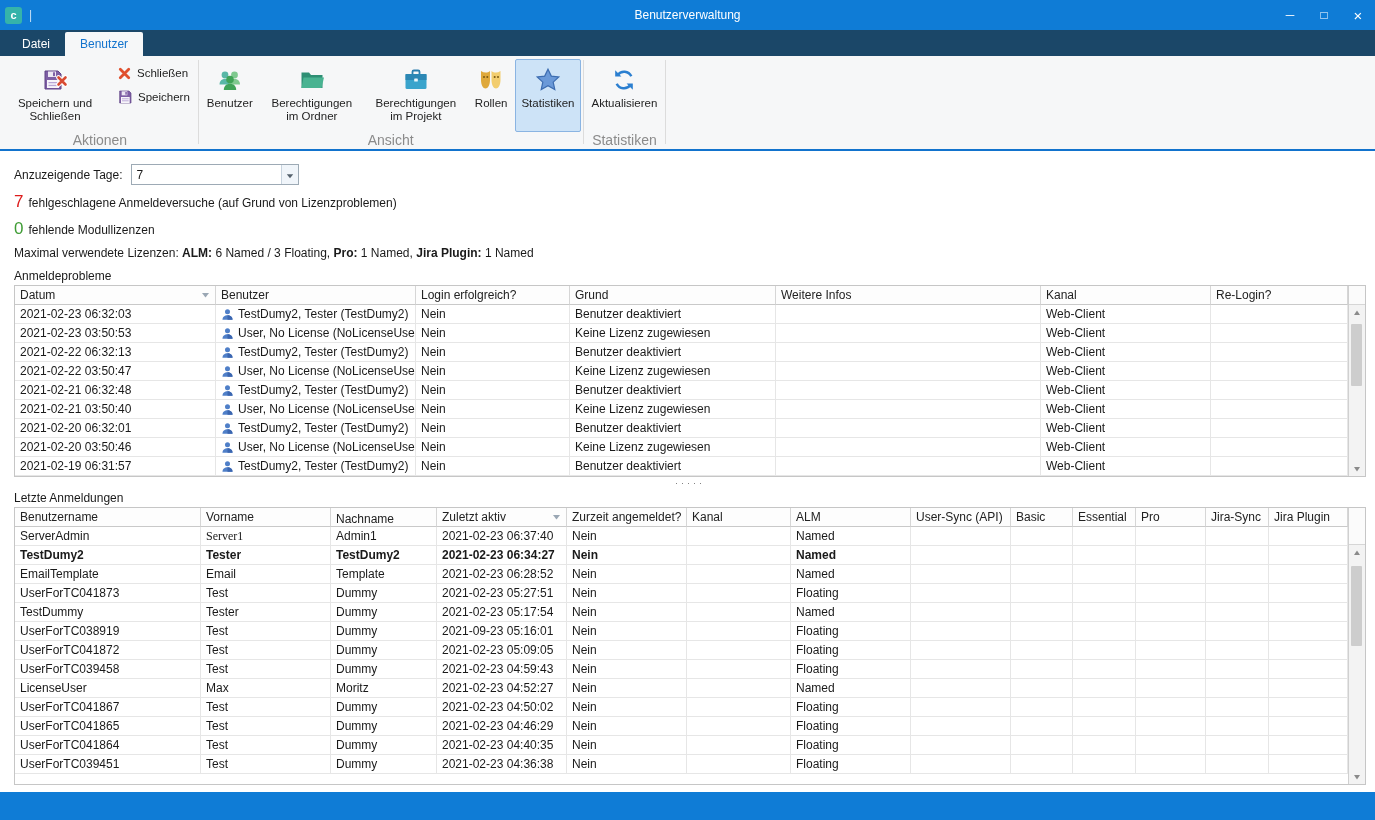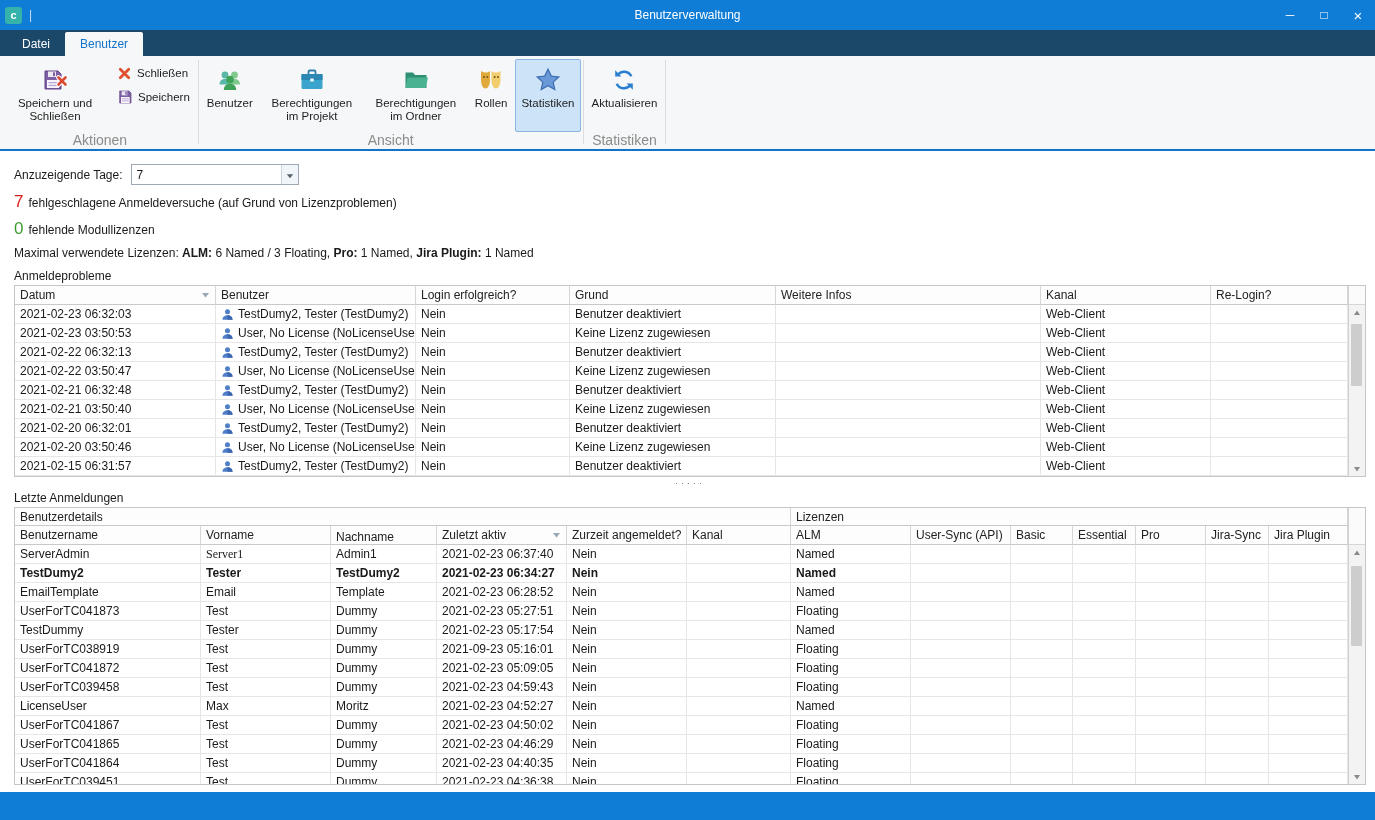--- a/index.html
+++ b/index.html
@@ -155,36 +155,36 @@
                 <path d="M12 17.5 C12 13.8 14.5 12 17.5 12 C20.5 12 23 13.8 23 17.5 Z" fill="#7fc98f"></path>
                 <circle cx="13" cy="12.5" r="3.8" fill="#3fa357"></circle>
                 <path d="M6.8 23 C6.8 18.8 9.6 16.8 13 16.8 C16.4 16.8 19.2 18.8 19.2 23 Z" fill="#3fa357"></path>
               </svg>
             </span>
           <span class="biglbl">Benutzer</span>
         </div>
         <div class="bigbtn">
           <span class="ic26">
               <svg width="26" height="26" viewBox="0 0 26 26">
+                <path d="M2.5 5.5 H10 L12 8 H23.5 V21 H2.5 Z" fill="#2e8f74"></path>
+                <path d="M4.5 10.5 H25 L22.5 21 H2.5 Z" fill="#49b391"></path>
+              </svg>
+            </span>
+          <span class="biglbl">Berechtigungen im Ordner</span>
+        </div>
+        <div class="bigbtn">
+          <span class="ic26">
+              <svg width="26" height="26" viewBox="0 0 26 26">
                 <path d="M9.5 7 V4.8 C9.5 4 10.1 3.5 10.9 3.5 H15.1 C15.9 3.5 16.5 4 16.5 4.8 V7" fill="none" stroke="#2c7fae" stroke-width="1.8"></path>
                 <rect x="2.5" y="7" width="21" height="15" rx="1.5" fill="#3aa4cc"></rect>
                 <rect x="2.5" y="7" width="21" height="6" fill="#2c87b4"></rect>
                 <rect x="11.2" y="11.5" width="3.6" height="3" rx="0.6" fill="#eaf6fb"></rect>
               </svg>
             </span>
           <span class="biglbl">Berechtigungen im Projekt</span>
-        </div>
-        <div class="bigbtn">
-          <span class="ic26">
-              <svg width="26" height="26" viewBox="0 0 26 26">
-                <path d="M2.5 5.5 H10 L12 8 H23.5 V21 H2.5 Z" fill="#2e8f74"></path>
-                <path d="M4.5 10.5 H25 L22.5 21 H2.5 Z" fill="#49b391"></path>
-              </svg>
-            </span>
-          <span class="biglbl">Berechtigungen im Ordner</span>
         </div>
         <div class="bigbtn">
           <span class="ic26">
               <svg width="26" height="26" viewBox="0 0 26 26">
                 <path d="M3 4 C6 6 9.5 6 12 4 V13 C12 18 9.8 21.5 7.5 21.5 C5.2 21.5 3 18 3 13 Z" fill="#dfa93c"></path>
                 <path d="M13.5 4 C16 6 19.5 6 22.5 4 V13 C22.5 18 20.3 21.5 18 21.5 C15.7 21.5 13.5 18 13.5 13 Z" fill="#f2cd6e"></path>
                 <circle cx="6" cy="10" r="1" fill="#7a5a14"></circle>
                 <circle cx="9.3" cy="10" r="1" fill="#7a5a14"></circle>
                 <circle cx="16.7" cy="10" r="1" fill="#7a5a14"></circle>
                 <circle cx="20" cy="10" r="1" fill="#7a5a14"></circle>
@@ -422,21 +422,21 @@
               </span>
               <span>User, No License (NoLicenseUser)</span>
             </div>
             <div class="td" style="width: 154px;">Nein</div>
             <div class="td" style="width: 206px;">Keine Lizenz zugewiesen</div>
             <div class="td" style="width: 265px;"></div>
             <div class="td" style="width: 170px;">Web-Client</div>
             <div class="td" style="width: 137px;"></div>
           </div>
           <div class="tr">
-            <div class="td" style="width: 201px;">2021-02-15 06:31:57</div>
+            <div class="td" style="width: 201px;">2021-02-19 06:31:57</div>
             <div class="td" style="width: 200px;">
               <span class="pic">
                 <svg width="13" height="13" viewBox="0 0 16 16">
                   <circle cx="8" cy="4.7" r="3.1" fill="#4f7fc8"></circle>
                   <path d="M1.8 14.5 C1.8 10.8 4.6 8.9 8 8.9 C11.4 8.9 14.2 10.8 14.2 14.5 Z" fill="#4f7fc8"></path>
                   <path d="M8 8.9 C11.4 8.9 14.2 10.8 14.2 14.5 L8 14.5 Z" fill="#3b66b0"></path>
                 </svg>
               </span>
               <span>TestDumy2, Tester (TestDumy2)</span>
             </div>
@@ -466,28 +466,20 @@
     </div>
 
     <div class="splitter">
       <span>·····</span>
     </div>
 
     <div class="sec-title mt2">Letzte Anmeldungen</div>
 
     <div class="grid" id="grid2">
       <div class="gmain">
-          <div class="trh bandrow">
-            <div class="th" style="width: 776px;">
-              <span>Benutzerdetails</span>
-            </div>
-            <div class="th" style="width: 557px;">
-              <span>Lizenzen</span>
-            </div>
-          </div>
           <div class="trh">
             <div class="th" style="width: 186px;">
               <span>Benutzername</span>
             </div>
             <div class="th" style="width: 130px;">
               <span>Vorname</span>
             </div>
             <div class="th" style="width: 106px; align-items: flex-end;">
               <span>Nachname</span>
             </div>

